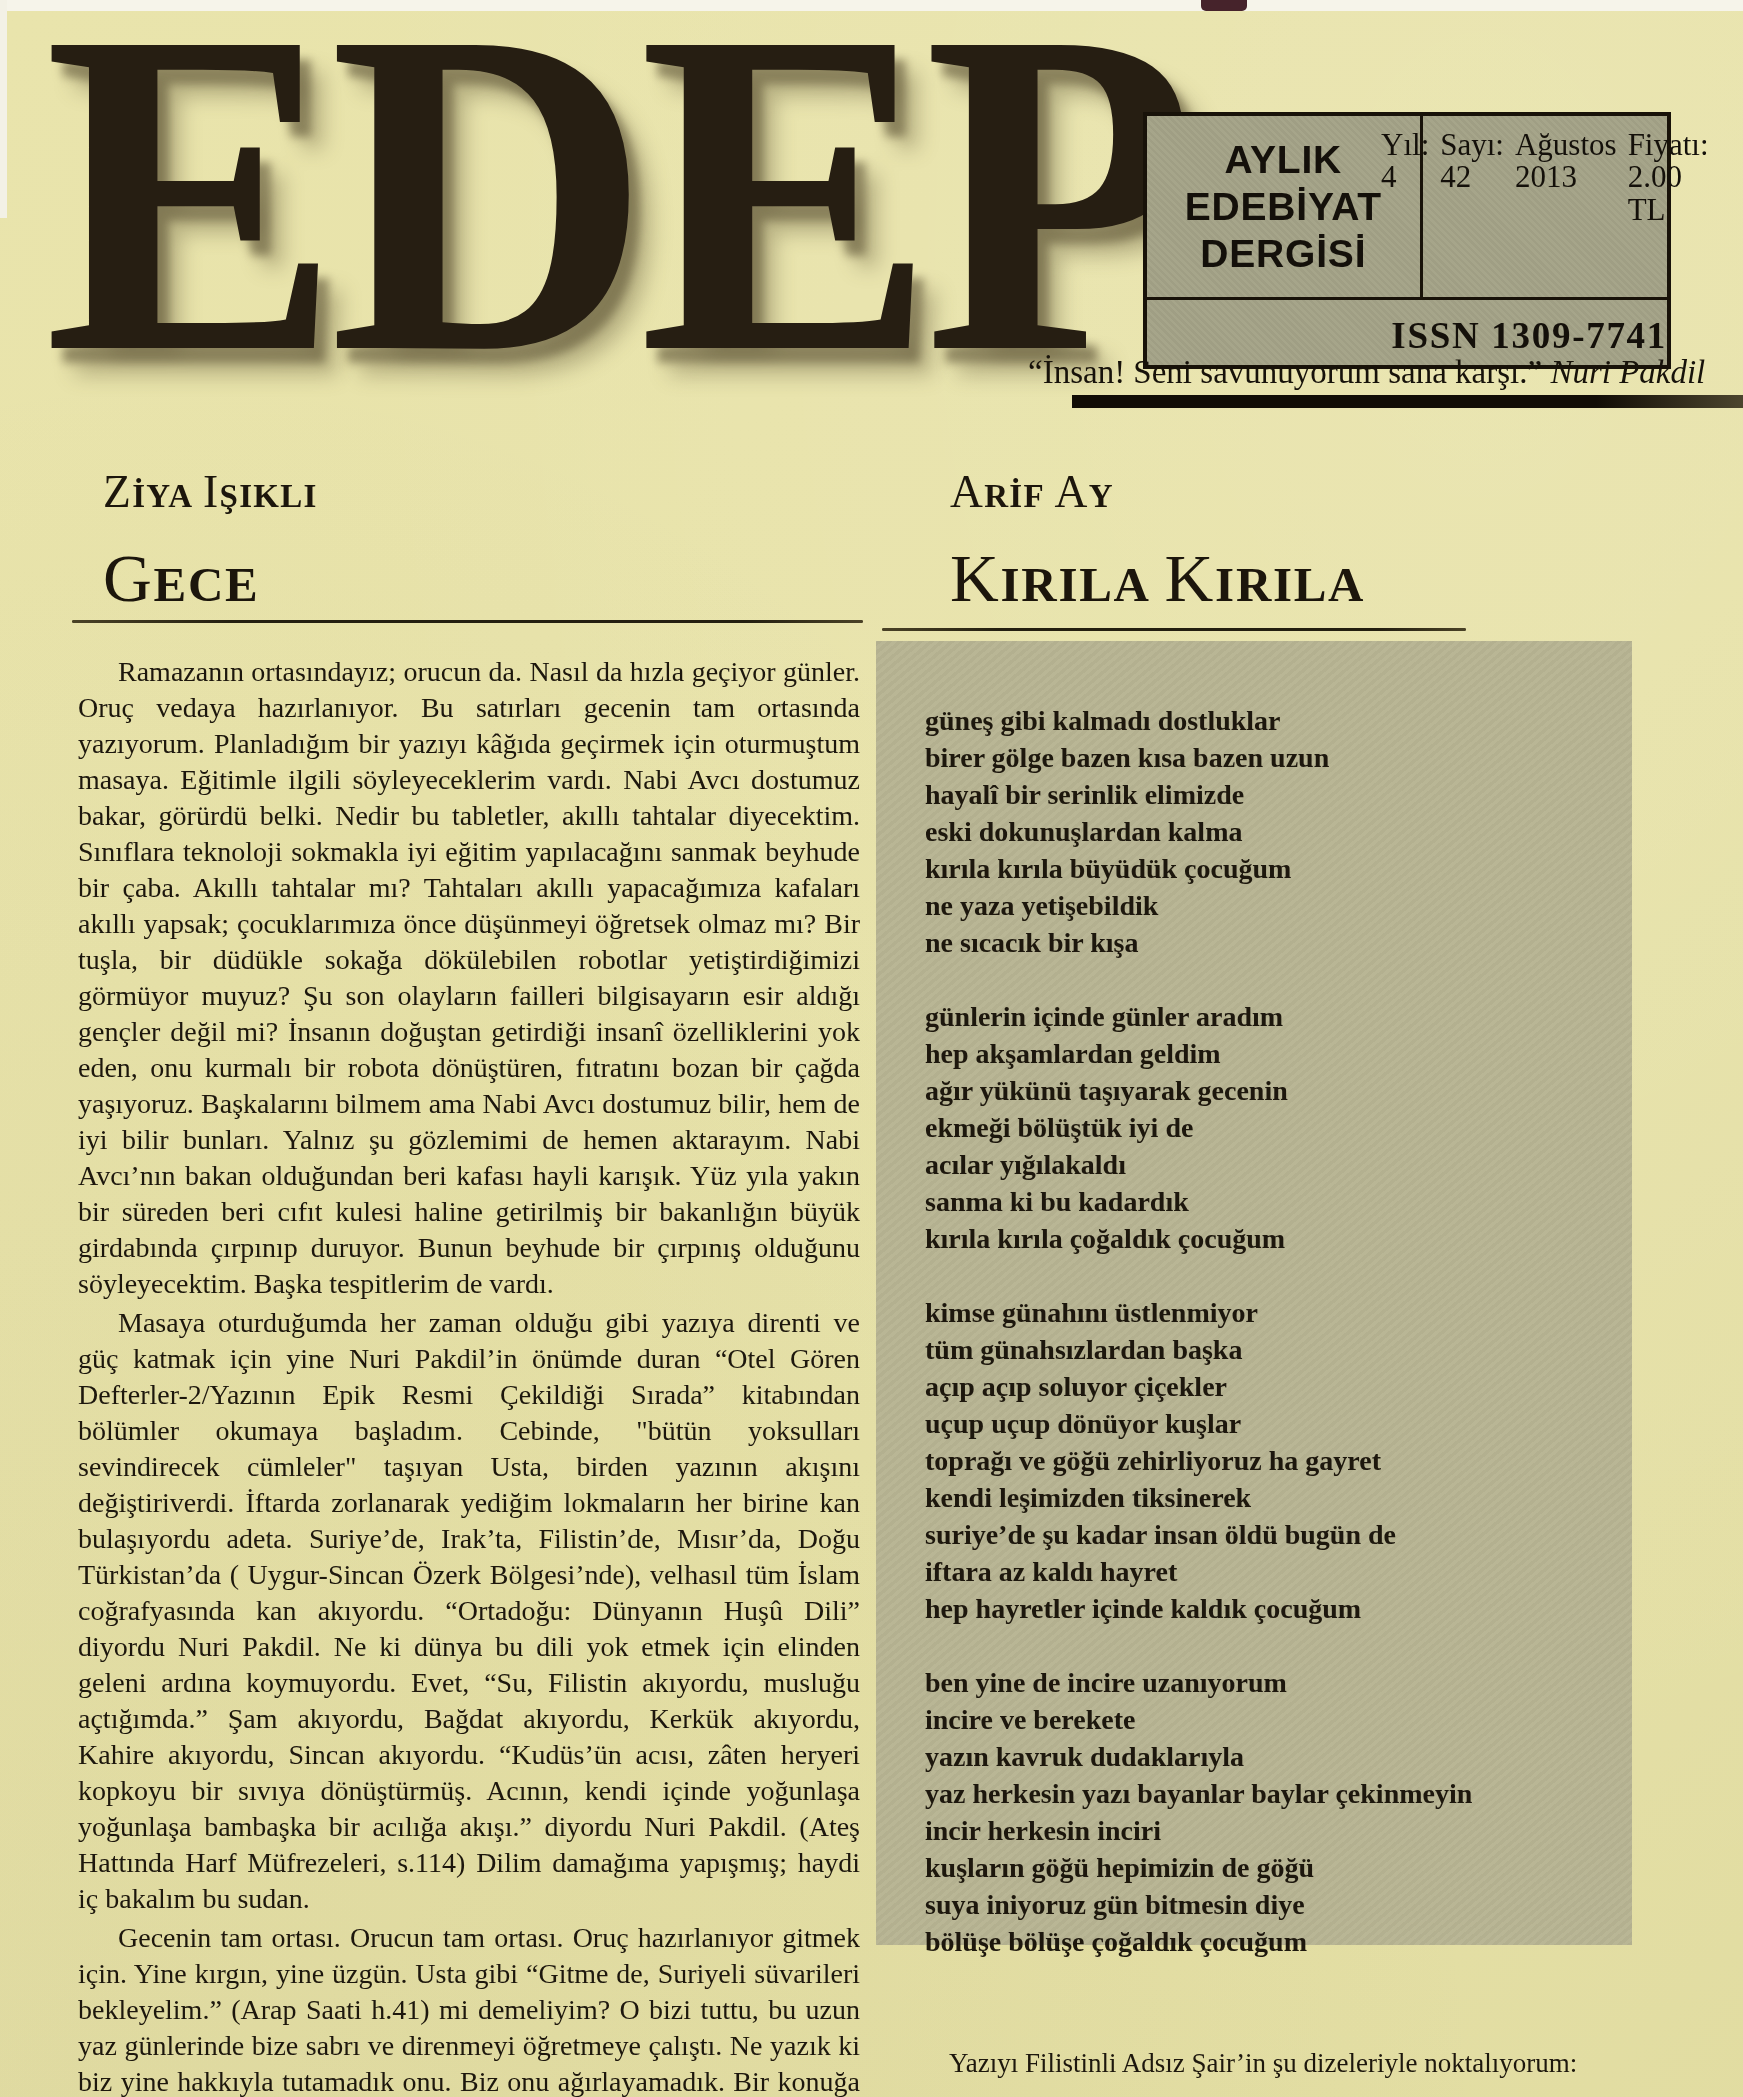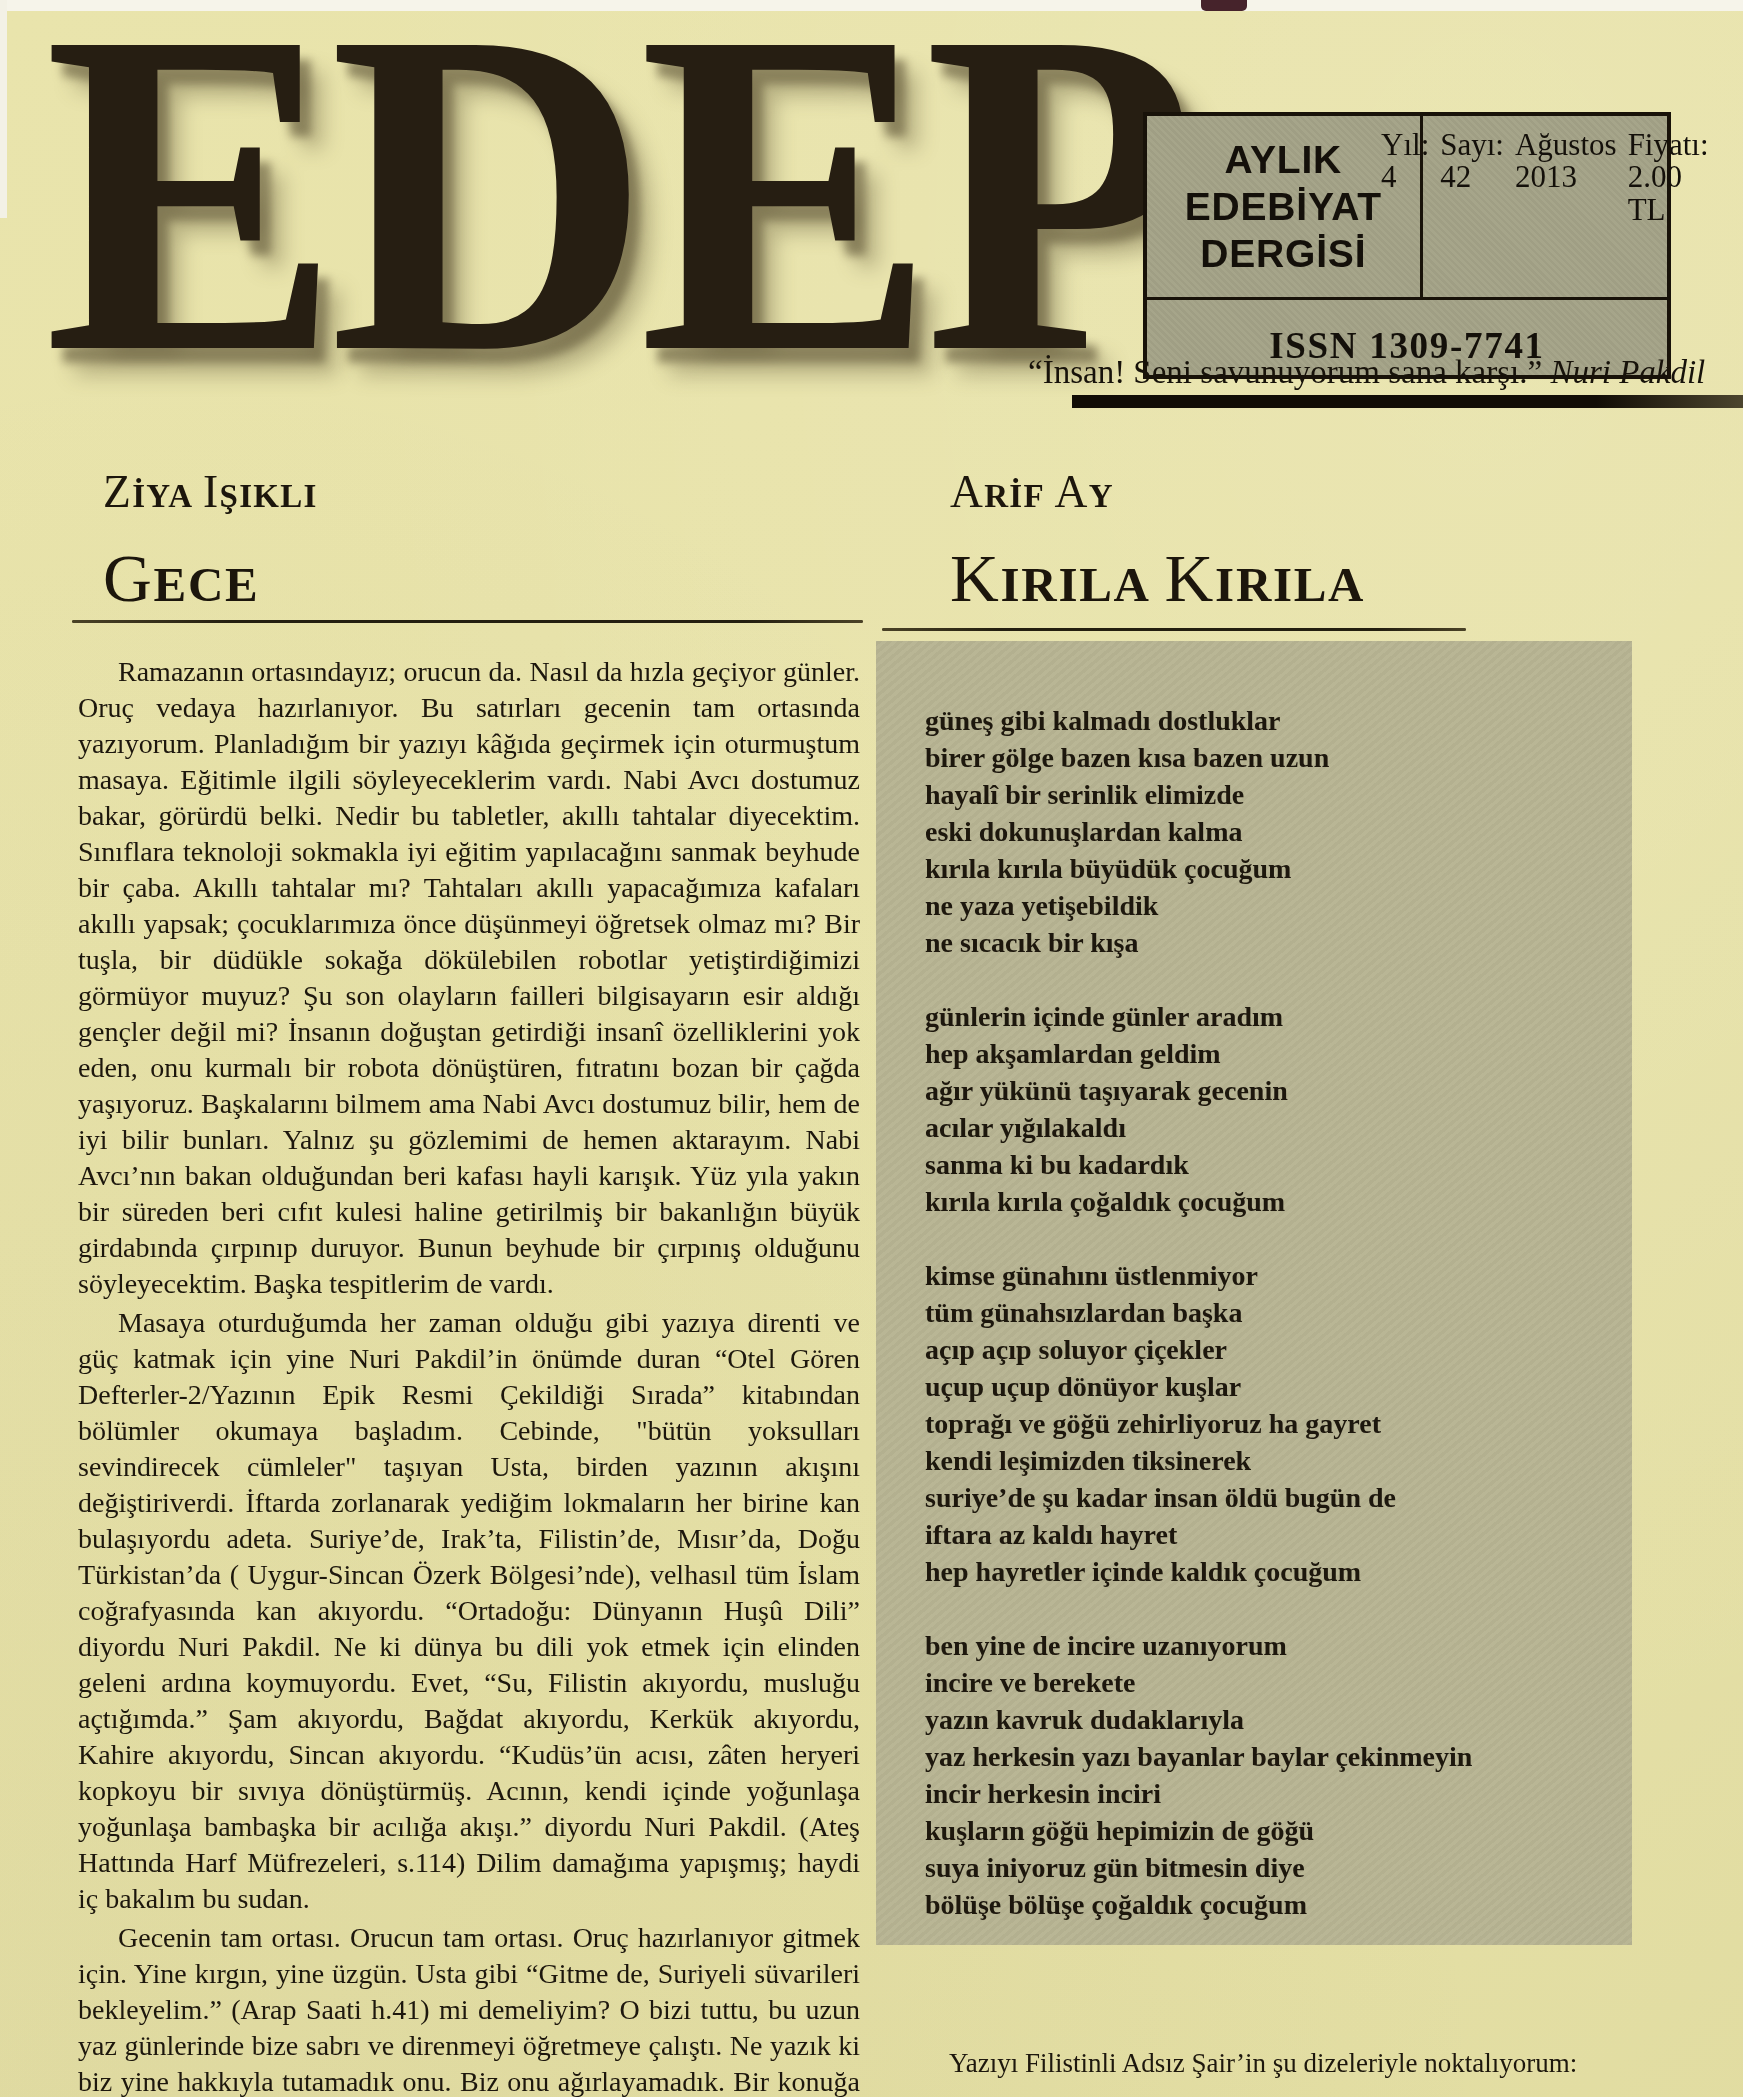--- a/index.html
+++ b/index.html
@@ -47,22 +47,22 @@
     font-family:"Liberation Sans","DejaVu Sans",sans-serif;
     font-weight:bold;font-size:39px;line-height:1.02;letter-spacing:0.8px;color:#14100a;
   }
   .cell-right{
     width:47%;box-sizing:border-box;
     display:flex;flex-direction:row;justify-content:center;
     padding:12.6px 11px;gap:11px;
   }
   .cell-right .mline{font-size:31px;line-height:1.05;color:#14100a;}
   .issn-row{
-    text-align:center;font-weight:bold;font-size:37px;line-height:1.0;
-    padding:27px 0 11px 0;color:#14100a;letter-spacing:1.7px;
+    text-align:right;font-weight:bold;font-size:37px;line-height:1.0;
+    padding:17px 0 11px 0;color:#14100a;letter-spacing:1.7px;
   }
   .motto{
     position:absolute;left:1028px;top:354px;width:600px;
     text-align:right;font-size:33px;white-space:nowrap;color:#17120a;
   }
   .motto .motto-author{font-style:italic;}
   .thick-rule{
     position:absolute;left:1072px;top:395px;width:672px;height:12.6px;
     background:linear-gradient(90deg,#120d06 0%,#120d06 78%,#4c452e 100%);
   }
@@ -165,20 +165,21 @@
         <div class="pline">hayalî bir serinlik elimizde</div>
         <div class="pline">eski dokunuşlardan kalma</div>
         <div class="pline">kırıla kırıla büyüdük çocuğum</div>
         <div class="pline">ne yaza yetişebildik</div>
         <div class="pline">ne sıcacık bir kışa</div>
       </div>
     <div class="stanza">
         <div class="pline">günlerin içinde günler aradım</div>
         <div class="pline">hep akşamlardan geldim</div>
         <div class="pline">ağır yükünü taşıyarak gecenin</div>
+        <div class="pline">ekmeği bölüştük iyi de</div>
         <div class="pline">acılar yığılakaldı</div>
         <div class="pline">sanma ki bu kadardık</div>
         <div class="pline">kırıla kırıla çoğaldık çocuğum</div>
       </div>
     <div class="stanza">
         <div class="pline">kimse günahını üstlenmiyor</div>
         <div class="pline">tüm günahsızlardan başka</div>
         <div class="pline">açıp açıp soluyor çiçekler</div>
         <div class="pline">uçup uçup dönüyor kuşlar</div>
         <div class="pline">toprağı ve göğü zehirliyoruz ha gayret</div>

